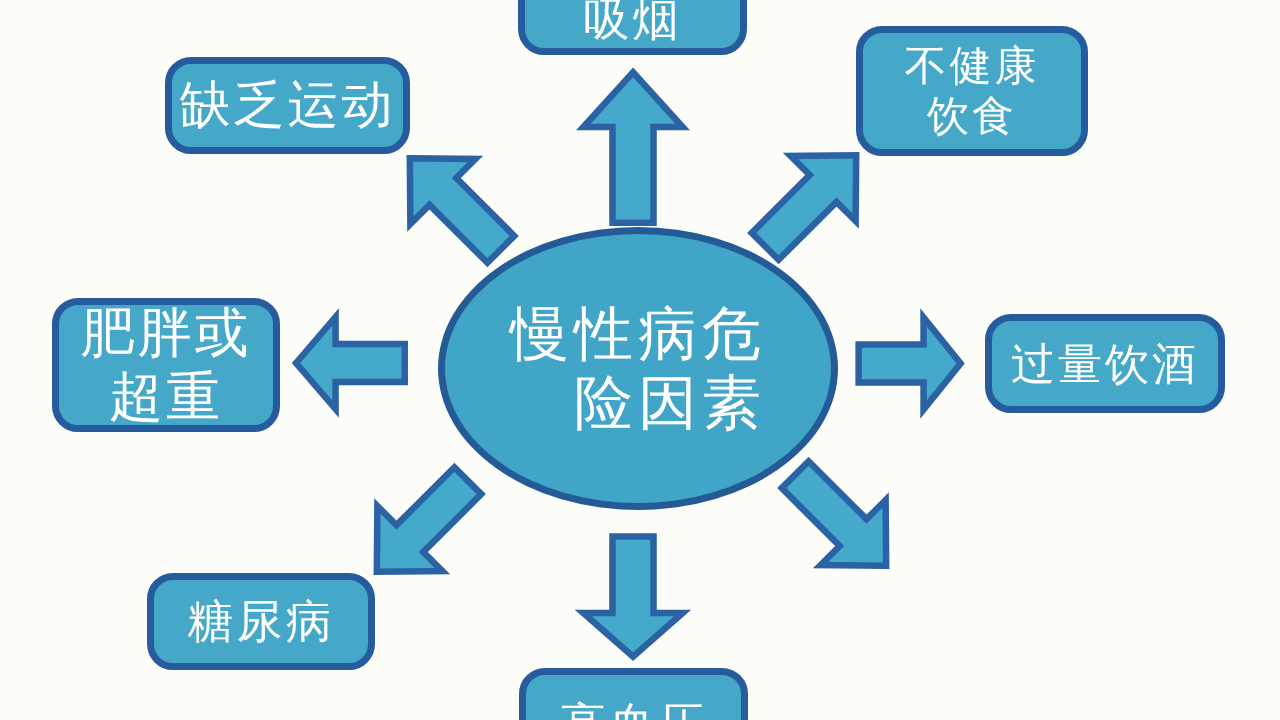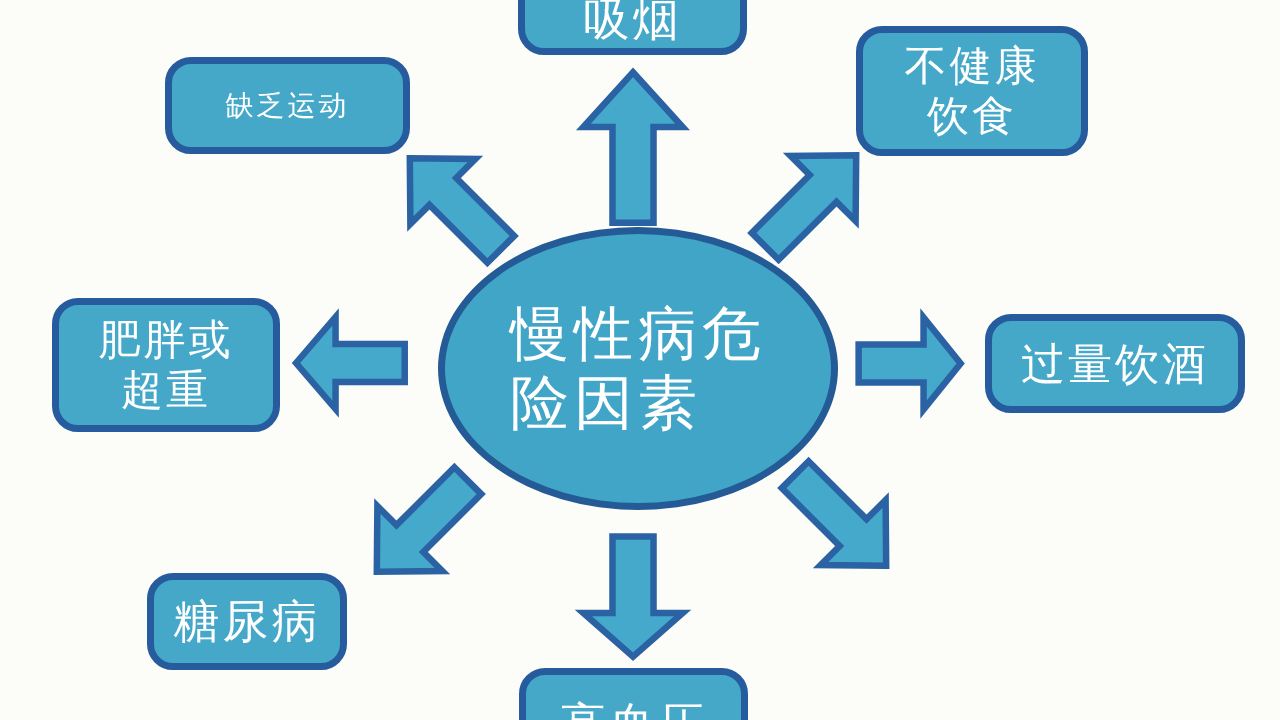--- a/index.html
+++ b/index.html
@@ -30,21 +30,21 @@
     border: 7px solid #245a95;
     border-radius: 50%;
     display: flex;
     align-items: center;
     justify-content: center;
   }
   .center-ellipse .label {
     font-size: 59px;
     line-height: 1.16;
     letter-spacing: 5px;
-    text-align: left;
+    text-align: right;
   }
   
   .label {
     color: #ffffff;
     white-space: pre-line;
     text-align: center;
   }
   .node {
     position: absolute;
     box-sizing: border-box;
@@ -56,28 +56,28 @@
     justify-content: center;
   }
   .node .label {
     font-size: 46px;
     line-height: 1.18;
     letter-spacing: 3px;
   }
   .node-top          { left: 518px; top: -58px;  width: 229px; height: 113px; align-items: flex-end; }
   .node-top .label   { padding-bottom: 2px; }
   .node-top-left     { left: 165px; top: 57px;   width: 245px; height: 97px; }
-  .node-top-left .label { font-size: 28px; }
+  .node-top-left .label { font-size: 51px; }
   .node-top-right    { left: 856px; top: 26px;   width: 232px; height: 130px; }
   .node-top-right .label { font-size: 42px; }
   .node-left         { left: 52px;  top: 298px;  width: 228px; height: 134px; }
-  .node-left .label  { font-size: 42px; }
-  .node-right        { left: 985px; top: 314px;  width: 260px; height: 99px; }
+  .node-left .label  { font-size: 54px; }
+  .node-right        { left: 985px; top: 314px;  width: 240px; height: 99px; }
   .node-right .label { font-size: 44px; }
-  .node-bottom-left  { left: 147px; top: 573px;  width: 200px; height: 97px; }
+  .node-bottom-left  { left: 147px; top: 573px;  width: 228px; height: 97px; }
   .node-bottom-right { left: 890px; top: 573px;  width: 228px; height: 95px; }
   .node-bottom       { left: 519px; top: 668px;  width: 229px; height: 112px; }
   
   .arrow {
     position: absolute;
     overflow: visible;
   }
   .arrow polygon {
     fill: #45a9cb;
     stroke: #2b62a3;

